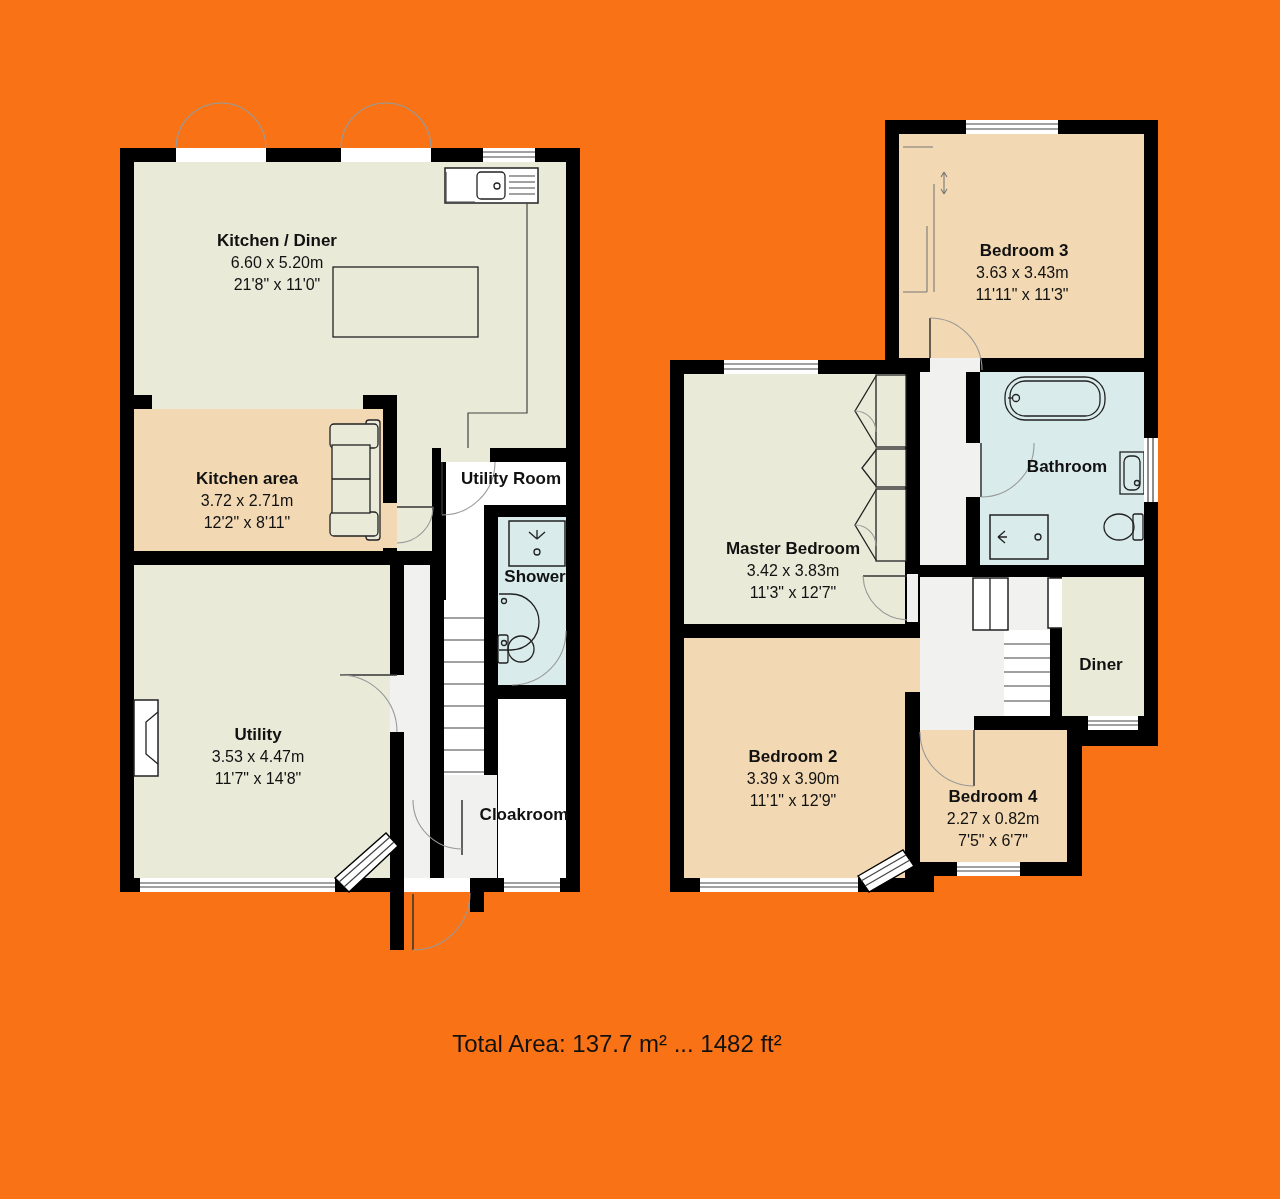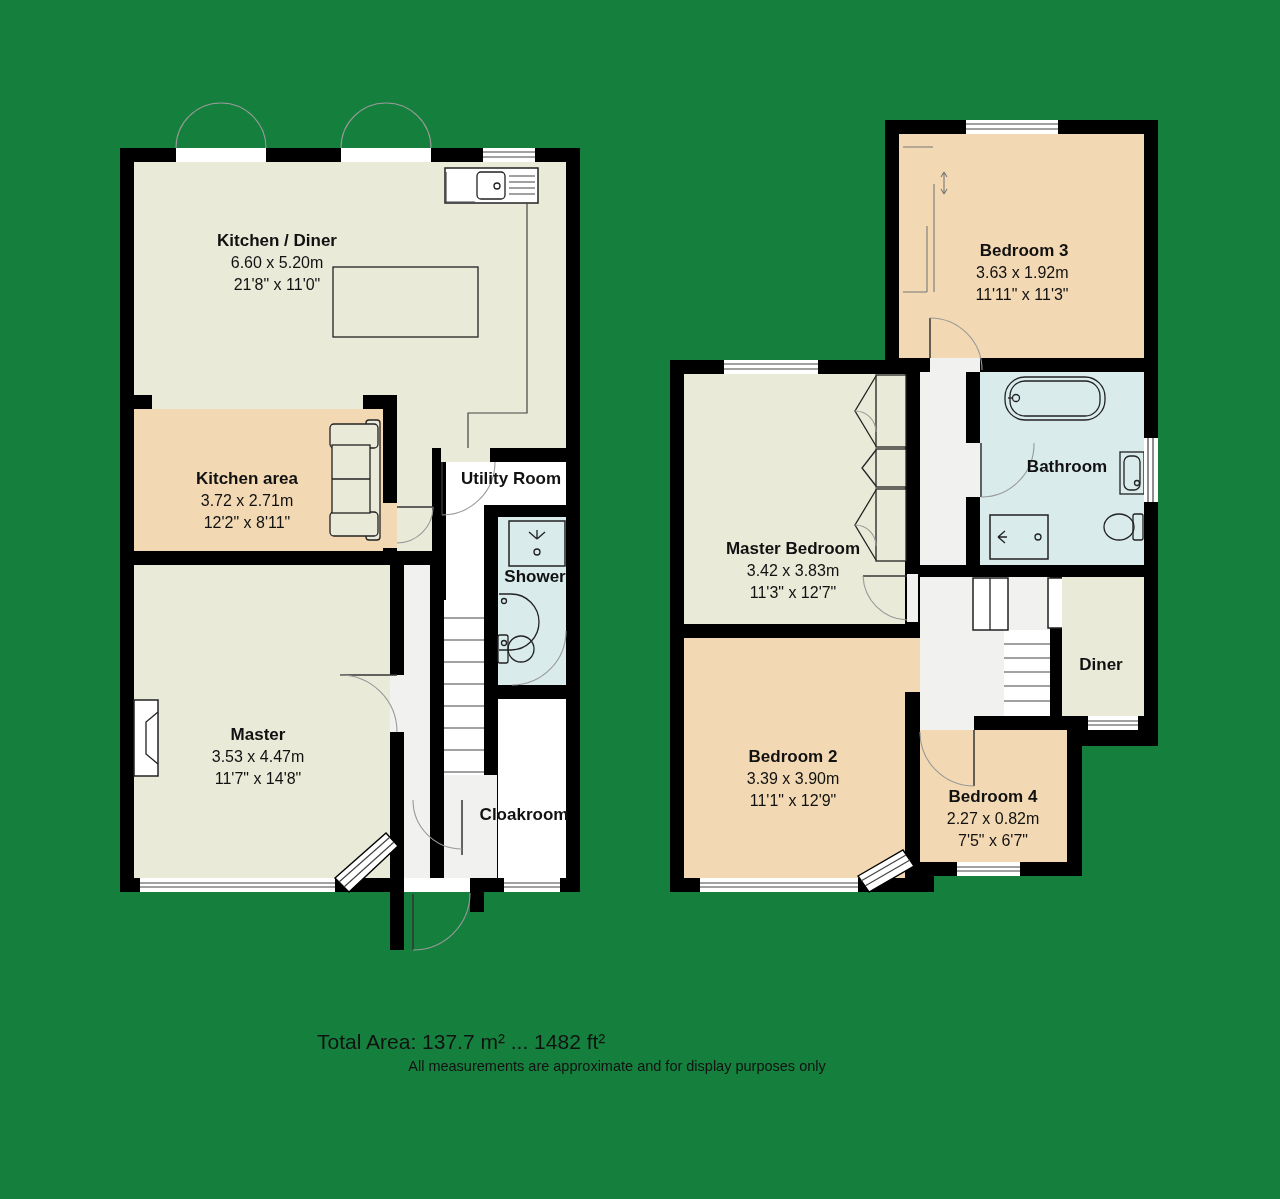--- a/index.html
+++ b/index.html
@@ -1,38 +1,38 @@
 <!DOCTYPE html>
 <html style="--wall: #000000; --floor_main: #eaead9; --floor_accent: #f3d9b3; --floor_wet: #d9ebeb; --floor_hall: #f1f1ef;"><head>
 <meta charset="utf-8">
 <style>
   html,body{margin:0;padding:0;background:#fff;}
-  #canvas{position:relative;width:1280px;height:1199px;background:#15803d;overflow:hidden;
+  #canvas{position:relative;width:1280px;height:1199px;background:#f97316;overflow:hidden;
           font-family:"Liberation Sans", sans-serif;color:#111;}
   #plan-svg{position:absolute;left:0;top:0;}
   .wall{fill:var(--wall,#000);}
   .beige{fill:var(--floor_main,#eaead9);}
   .peach{fill:var(--floor_accent,#f3d9b3);}
   .wet{fill:var(--floor_wet,#d9ebeb);}
   .hall{fill:var(--floor_hall,#f1f1ef);}
   .wht{fill:#ffffff;}
   .thin{stroke:#444;stroke-width:1.2;fill:none;}
   .arc{stroke:#999;stroke-width:1.1;fill:none;}
   .leaf{stroke:#333;stroke-width:1.5;}
   .fix{stroke:#222;stroke-width:1.5;fill:#fff;}
   .fixw{stroke:#222;stroke-width:1.5;fill:var(--floor_wet,#d9ebeb);}
   .fixb{stroke:#222;stroke-width:1.3;fill:var(--floor_main,#eaead9);}
   .fixn{stroke:#222;stroke-width:1.3;fill:none;}
   .gray{stroke:#777;stroke-width:1.1;fill:none;}
   .room-label{position:absolute;transform:translateX(-50%);text-align:center;
               white-space:nowrap;line-height:22px;}
   .rl-name{font-size:17px;font-weight:bold;}
   .rl-dim{font-size:16px;}
-  .footer-total{position:absolute;left:317px;width:600px;top:1030px;
-                font-size:21px;}
+  .footer-total{position:absolute;left:317px;width:600px;top:1030px;text-align:center;
+                font-size:24px;}
   .footer-note{position:absolute;left:257px;width:720px;top:1058px;text-align:center;
                font-size:14.5px;}
 </style>
 </head>
 <body>
 
 <div id="canvas">
 
 <svg id="plan-svg" width="1280" height="1199" viewBox="0 0 1280 1199">
 
@@ -284,21 +284,21 @@
     <div class="rl-name">Kitchen / Diner</div>
     <div class="rl-dim">6.60 x 5.20m</div>
     <div class="rl-dim">21'8" x 11'0"</div>
   </div>
   <div class="room-label" style="left:247px;top:468px;">
     <div class="rl-name">Kitchen area</div>
     <div class="rl-dim">3.72 x 2.71m</div>
     <div class="rl-dim">12'2" x 8'11"</div>
   </div>
   <div class="room-label" style="left:258px;top:724px;">
-    <div class="rl-name">Master</div>
+    <div class="rl-name">Utility</div>
     <div class="rl-dim">3.53 x 4.47m</div>
     <div class="rl-dim">11'7" x 14'8"</div>
   </div>
   <div class="room-label" style="left:511px;top:468px;">
     <div class="rl-name">Utility Room</div>
   </div>
   <div class="room-label" style="left:535px;top:566px;">
     <div class="rl-name">Shower</div>
   </div>
   <div class="room-label" style="left:524px;top:804px;">
@@ -312,28 +312,27 @@
   <div class="room-label" style="left:1067px;top:456px;">
     <div class="rl-name">Bathroom</div>
   </div>
   <div class="room-label" style="left:793px;top:746px;">
     <div class="rl-name">Bedroom 2</div>
     <div class="rl-dim">3.39 x 3.90m</div>
     <div class="rl-dim">11'1" x 12'9"</div>
   </div>
   <div class="room-label" style="left:1022px;top:240px;text-align:right;">
     <div class="rl-name">Bedroom 3</div>
-    <div class="rl-dim">3.63 x 1.92m</div>
+    <div class="rl-dim">3.63 x 3.43m</div>
     <div class="rl-dim">11'11" x 11'3"</div>
   </div>
   <div class="room-label" style="left:993px;top:786px;">
     <div class="rl-name">Bedroom 4</div>
     <div class="rl-dim">2.27 x 0.82m</div>
     <div class="rl-dim">7'5" x 6'7"</div>
   </div>
   <div class="room-label" style="left:1101px;top:654px;">
     <div class="rl-name">Diner</div>
   </div>
 
   <div class="footer-total">Total Area: 137.7 m² ... 1482 ft²</div>
-  <div class="footer-note">All measurements are approximate and for display purposes only</div>
 
 </div>
 
 </body></html>

